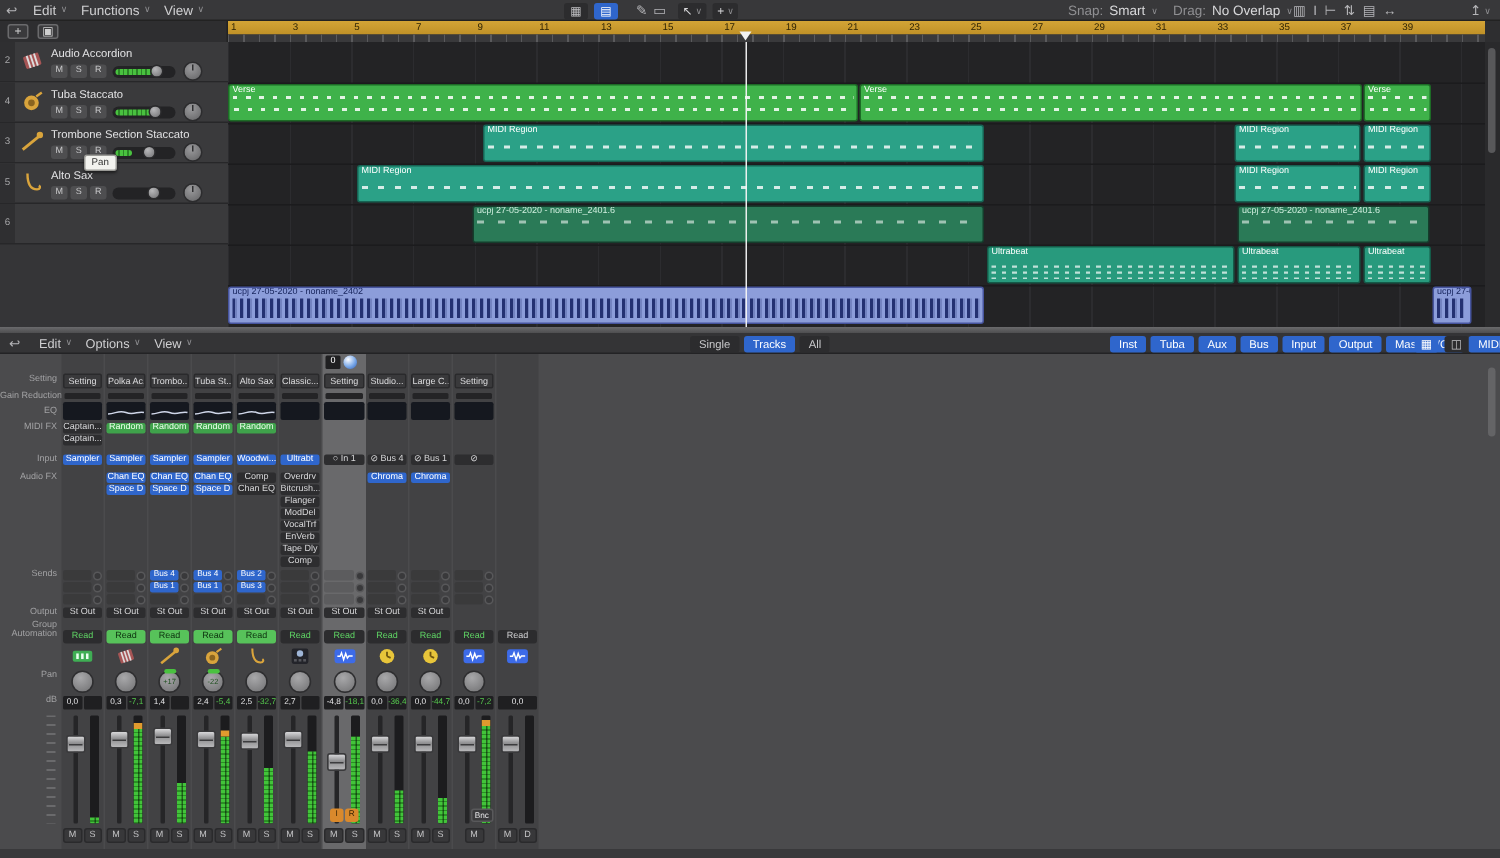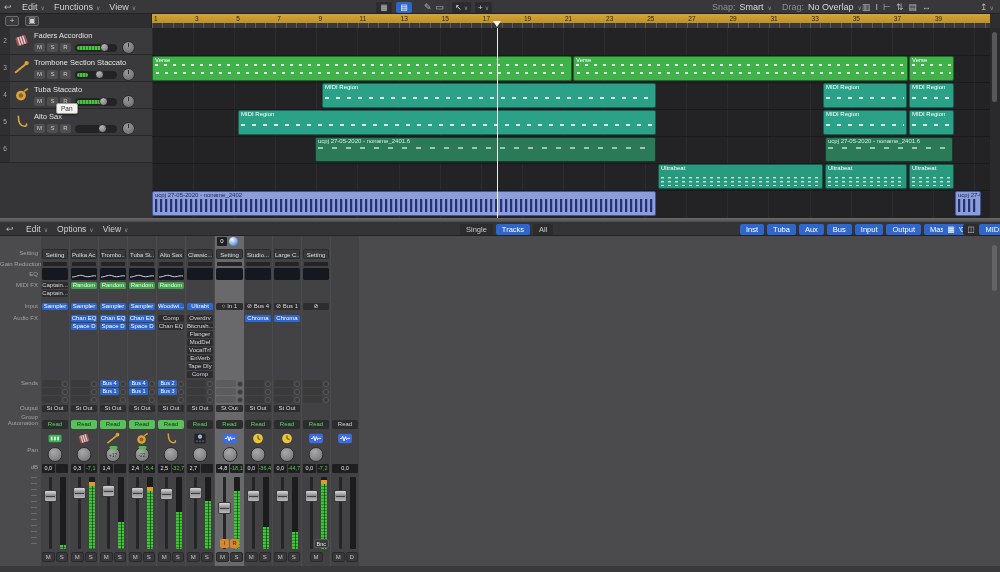--- a/index.html
+++ b/index.html
@@ -3,21 +3,21 @@
 <meta charset="utf-8">
 <style>
   * { margin:0; padding:0; box-sizing:border-box; }
   html,body { background:#1c1c1e; }
   body { font-family:"Liberation Sans", sans-serif; }
   #app { position:relative; width:1000px; height:572px; background:#2a2a2c; overflow:hidden; }
 
   
   #abar { position:absolute; left:0; top:0; width:1000px; height:14px; background:#38383a; border-bottom:1px solid #222; color:#c8c8ca; font-size:9px; }
   .hgroup { position:absolute; top:0; height:14px; display:flex; align-items:center; gap:9px; white-space:nowrap; }
-  .menu-item { display:flex; align-items:center; gap:3px; color:#cfcfd1; }
+  .menu-item { display:flex; align-items:flex-start; gap:3px; color:#cfcfd1; }
   .caret { font-size:6px; color:#8f8f92; }
   .tinyicon { font-size:9px; color:#b5b5b8; line-height:14px; }
   .iconbtn { display:inline-flex; align-items:center; justify-content:center; height:11px; min-width:16px; border-radius:2px; background:#2c2c2e; color:#bfbfc2; font-size:8px; }
   .iconbtn.blue { background:#2f66cc; color:#fff; }
   .toolsel { display:inline-flex; align-items:center; gap:2px; background:#2c2c2e; border-radius:2px; height:11px; padding:0 3px; font-size:8px; color:#d5d5d8; }
   .snaplbl { color:#8f8f92; }
   .snapval { color:#d8d8da; }
 
   
   #row2 { position:absolute; left:0; top:14px; width:1000px; height:14px; background:#2e2e30; }
@@ -233,48 +233,28 @@
         <div class="tnum">2</div>
         <div class="tbody1">
           <span class="ticon"><svg viewBox="0 0 16 14">
               <g transform="rotate(-18 8 7)">
                 <rect x="3" y="3" width="10" height="8" rx="1" fill="#a65555"></rect>
                 <rect x="5" y="3" width="1.2" height="8" fill="#ddd"></rect>
                 <rect x="7.4" y="3" width="1.2" height="8" fill="#ddd"></rect>
                 <rect x="9.8" y="3" width="1.2" height="8" fill="#ddd"></rect>
               </g>
             </svg></span>
-          <div class="tname">Faders Accordion</div>
+          <div class="tname">Audio Accordion</div>
           <div class="tctrls">
             <span class="msr">M</span>
             <span class="msr">S</span>
             <span class="msr">R</span>
             <span class="tslider">
               <span class="fill" style="width: 27.36px;"></span>
               <span class="thumb" style="left: 25.08px;"></span>
-            </span>
-            <span class="tknob"></span>
-          </div>
-        </div>
-      </div>
-      <div class="trow">
-        <div class="tnum">3</div>
-        <div class="tbody1">
-          <span class="ticon"><svg viewBox="0 0 16 14">
-              <path d="M2 12 L13 3" stroke="#d9a43c" stroke-width="1.8"></path>
-              <circle cx="12.8" cy="2.8" r="2" fill="#d9a43c"></circle>
-            </svg></span>
-          <div class="tname">Trombone Section Staccato</div>
-          <div class="tctrls">
-            <span class="msr">M</span>
-            <span class="msr">S</span>
-            <span class="msr">R</span>
-            <span class="tslider">
-              <span class="fill" style="width: 10.64px;"></span>
-              <span class="thumb" style="left: 20.46px;"></span>
             </span>
             <span class="tknob"></span>
           </div>
         </div>
       </div>
       <div class="trow">
         <div class="tnum">4</div>
         <div class="tbody1">
           <span class="ticon"><svg viewBox="0 0 16 14">
               <circle cx="7.5" cy="8" r="4.6" fill="#d9a43c"></circle>
@@ -282,20 +262,40 @@
               <path d="M10.5 4 L14 1.5" stroke="#d9a43c" stroke-width="1.5"></path>
             </svg></span>
           <div class="tname">Tuba Staccato</div>
           <div class="tctrls">
             <span class="msr">M</span>
             <span class="msr">S</span>
             <span class="msr">R</span>
             <span class="tslider">
               <span class="fill" style="width: 26.6px;"></span>
               <span class="thumb" style="left: 24.09px;"></span>
+            </span>
+            <span class="tknob"></span>
+          </div>
+        </div>
+      </div>
+      <div class="trow">
+        <div class="tnum">3</div>
+        <div class="tbody1">
+          <span class="ticon"><svg viewBox="0 0 16 14">
+              <path d="M2 12 L13 3" stroke="#d9a43c" stroke-width="1.8"></path>
+              <circle cx="12.8" cy="2.8" r="2" fill="#d9a43c"></circle>
+            </svg></span>
+          <div class="tname">Trombone Section Staccato</div>
+          <div class="tctrls">
+            <span class="msr">M</span>
+            <span class="msr">S</span>
+            <span class="msr">R</span>
+            <span class="tslider">
+              <span class="fill" style="width: 10.64px;"></span>
+              <span class="thumb" style="left: 20.46px;"></span>
             </span>
             <span class="tknob"></span>
           </div>
         </div>
       </div>
       <div class="trow">
         <div class="tnum">5</div>
         <div class="tbody1">
           <span class="ticon"><svg viewBox="0 0 16 14">
               <path d="M5 1.5 C5 7 6.5 11.5 11 11.5 C13 11.5 13.3 9.8 12.2 9" stroke="#d9a43c" stroke-width="1.5" fill="none"></path>

